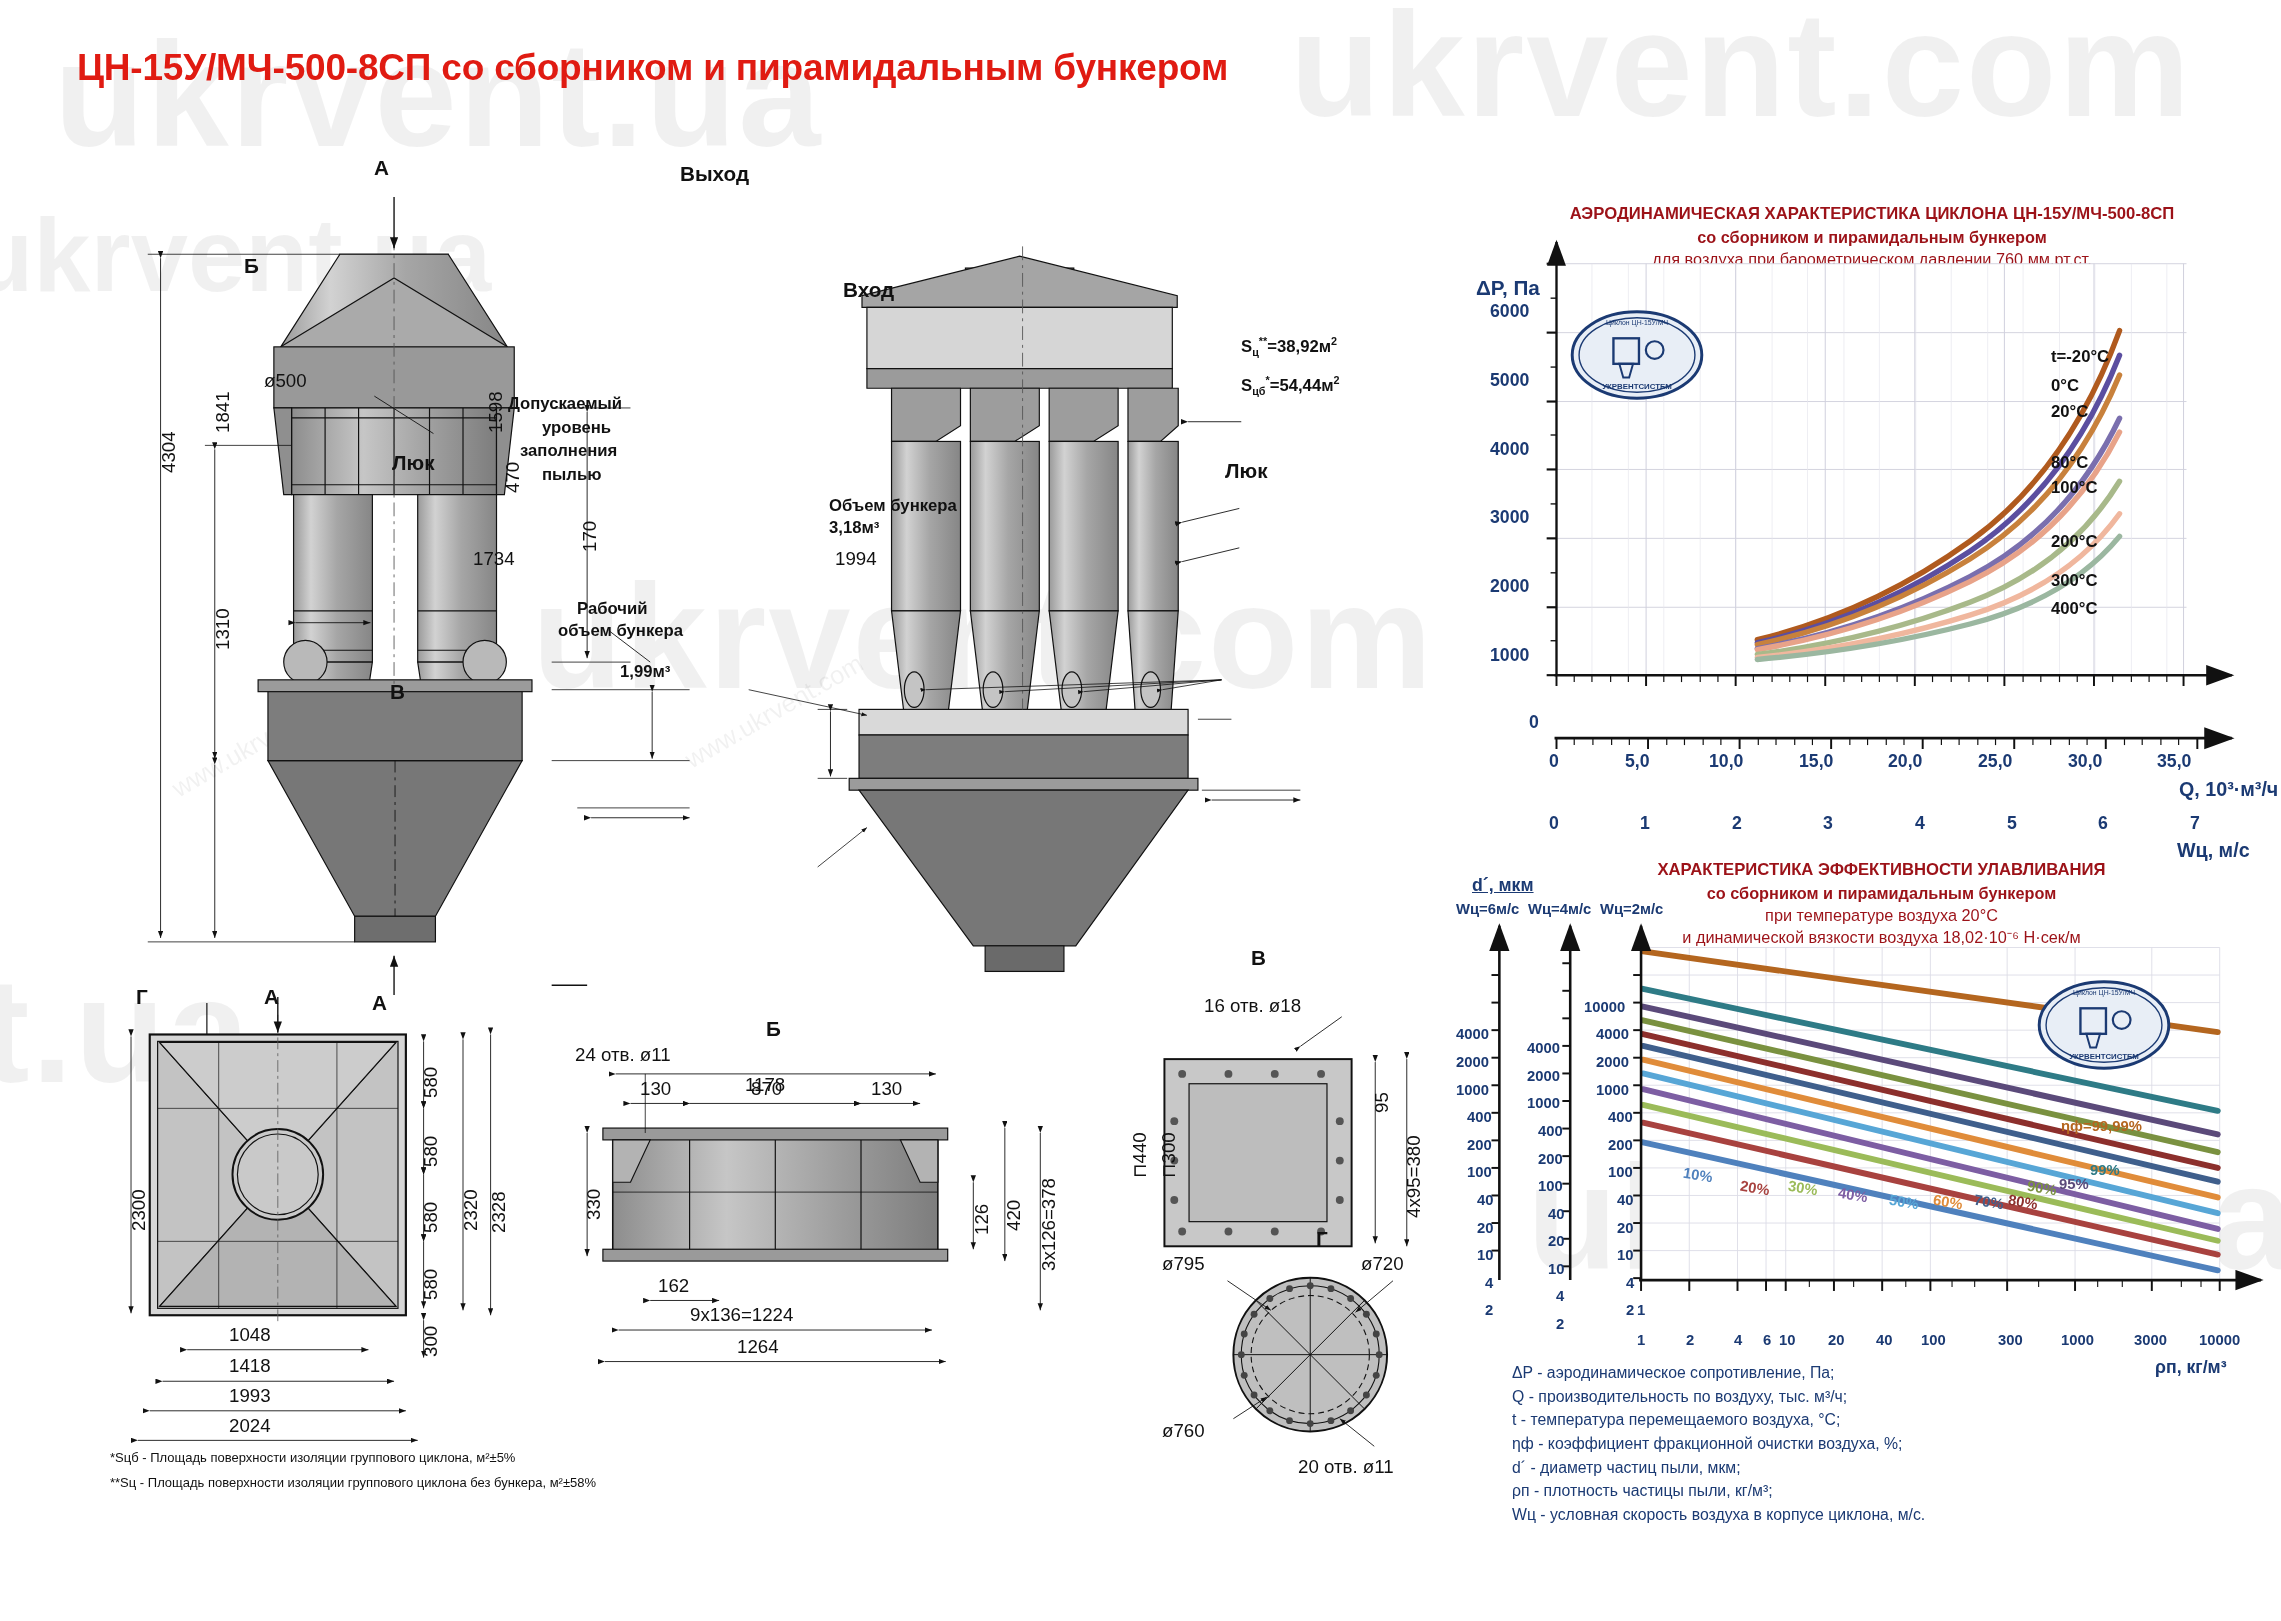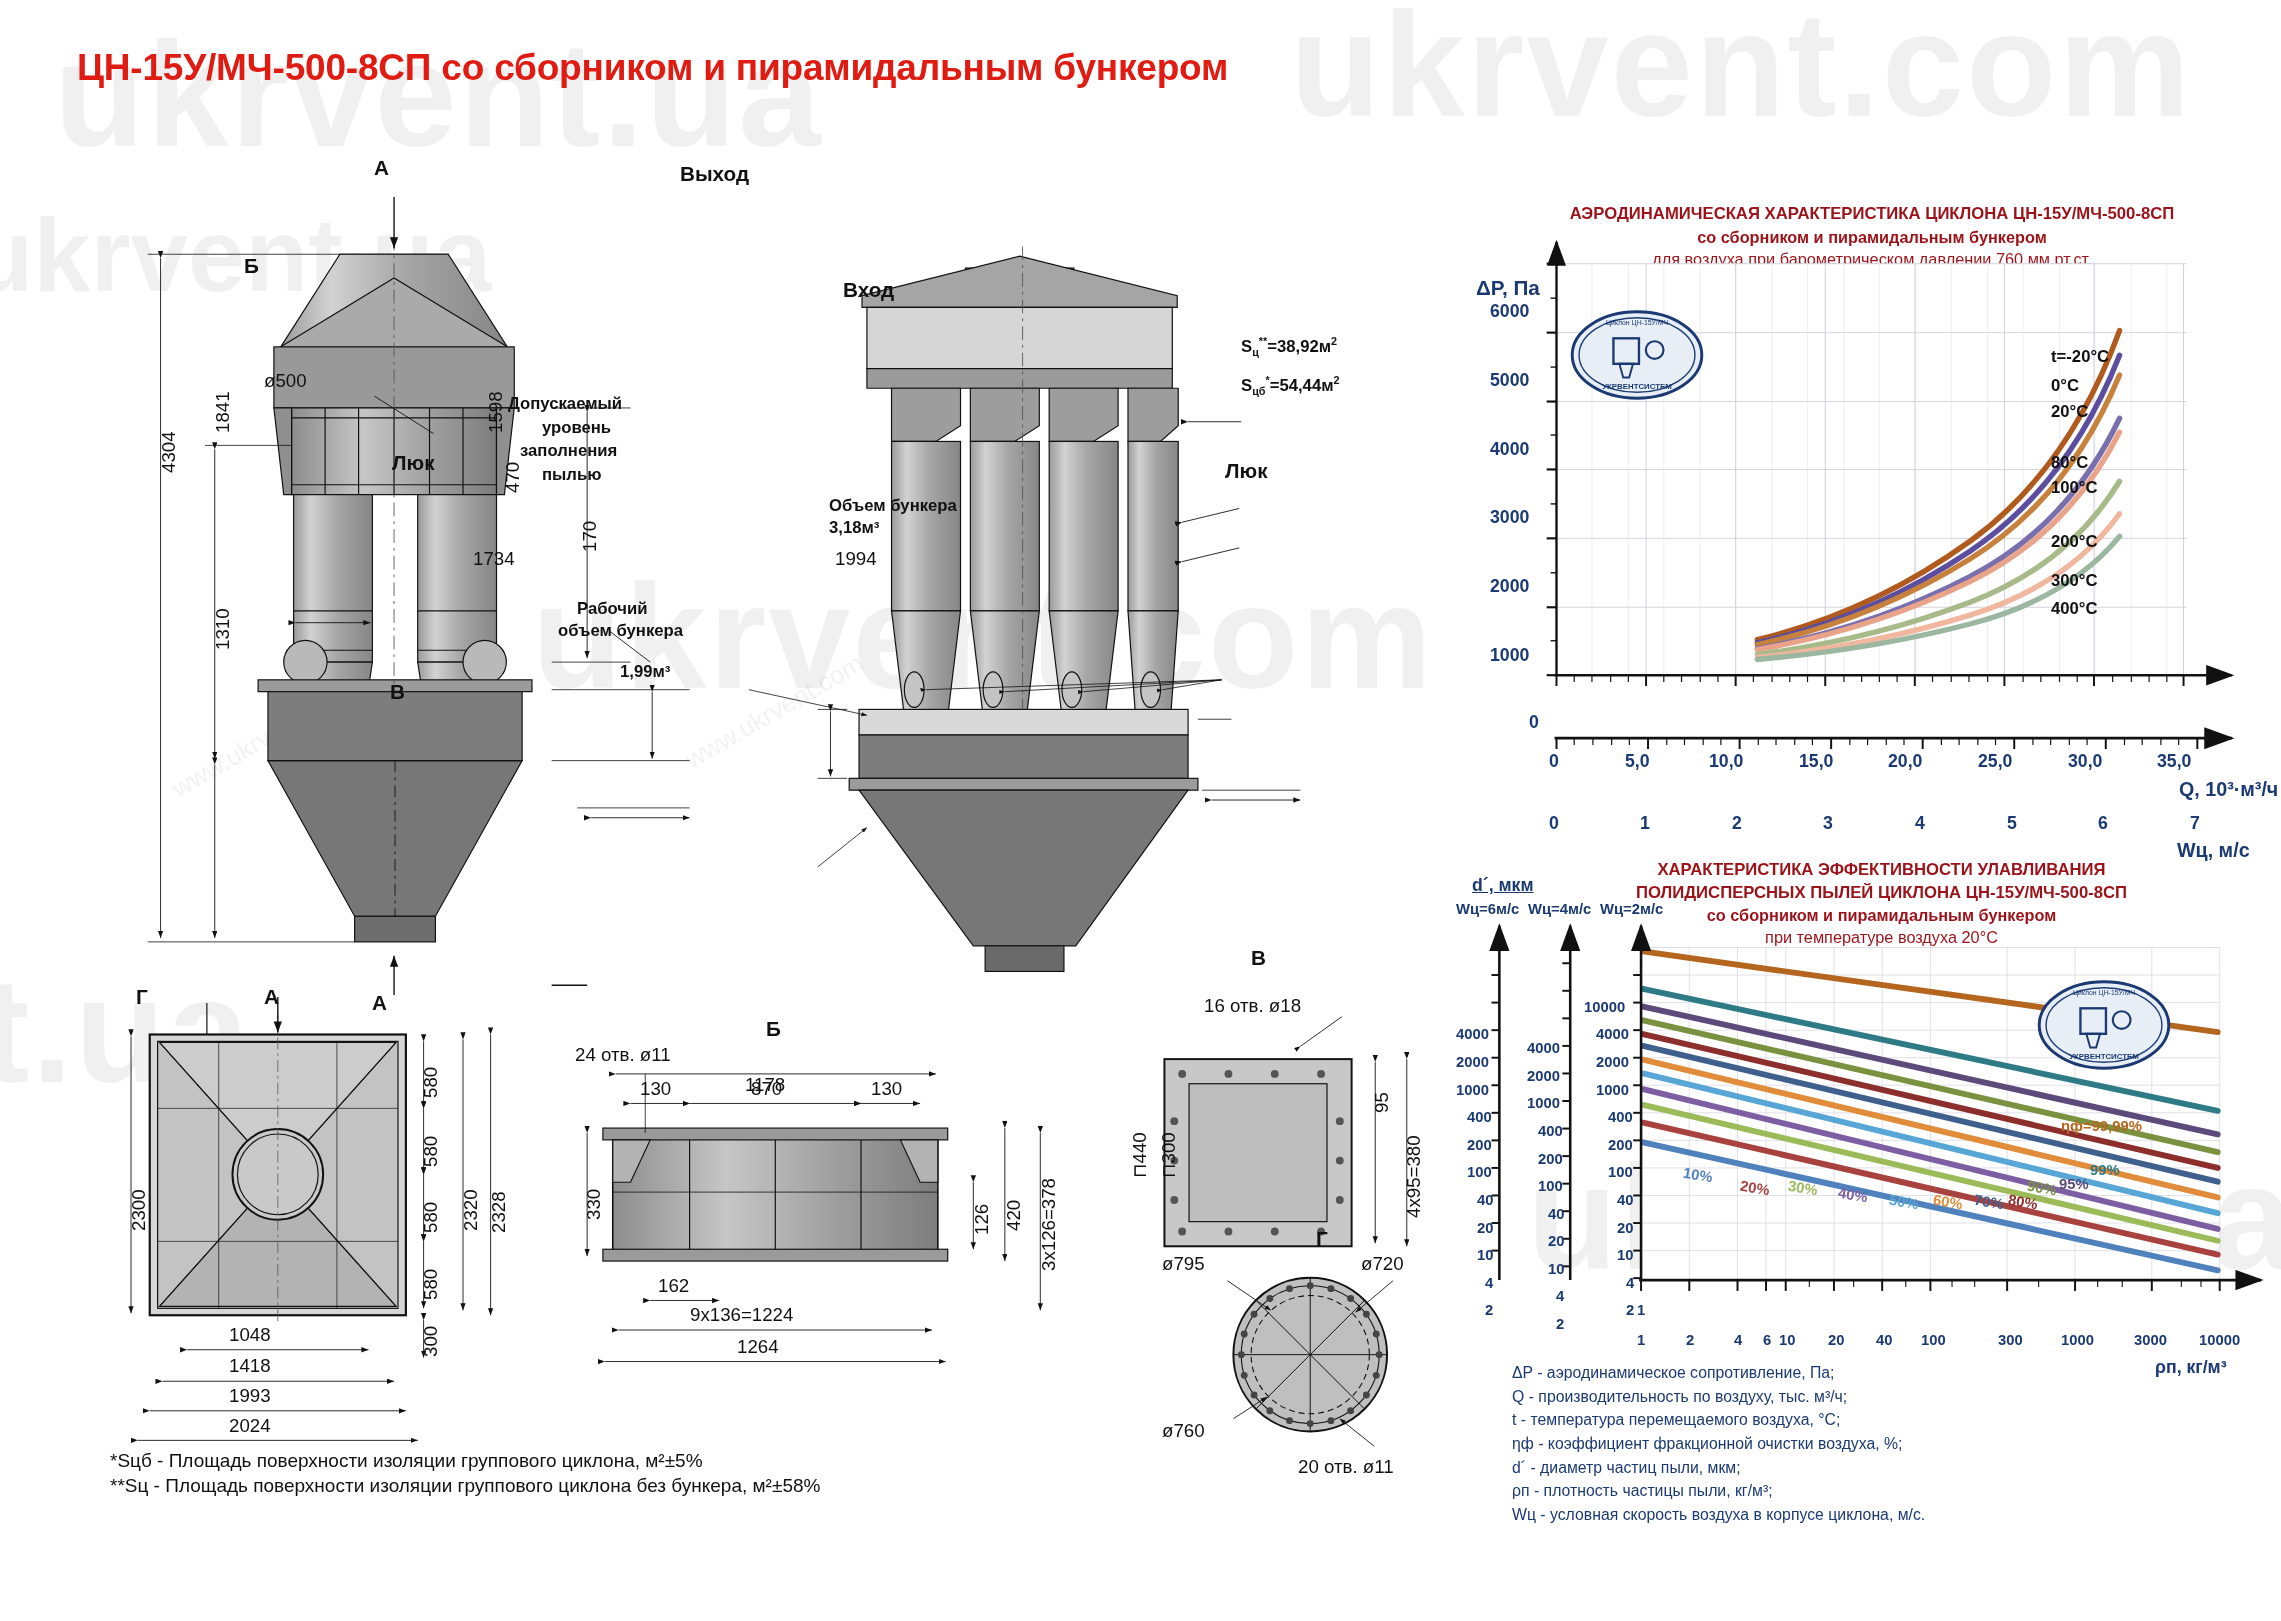--- a/index.html
+++ b/index.html
@@ -29,21 +29,21 @@
 
   
   .lbl{position:absolute;font-size:20.7px;font-weight:bold;color:#111;
        white-space:nowrap;}
   .lbl-s{position:absolute;font-size:16.7px;font-weight:bold;color:#111;
        white-space:nowrap;}
   .dim{position:absolute;font-size:18.7px;font-weight:normal;color:#111;
        white-space:nowrap;font-family:"Liberation Sans",sans-serif;}
   .dimv{position:absolute;font-size:18.7px;color:#111;white-space:nowrap;
        transform:rotate(-90deg);transform-origin:left top;}
-  .note{position:absolute;font-size:19px;color:#111;white-space:nowrap;}
+  .note{position:absolute;font-size:13px;color:#111;white-space:nowrap;}
 
   
   .ax{position:absolute;font-size:17.7px;font-weight:bold;color:#1b3a73;
       white-space:nowrap;}
   .axs{position:absolute;font-size:14.8px;font-weight:bold;color:#1b3a73;
       white-space:nowrap;}
   .legend-t{position:absolute;font-size:16.7px;font-weight:bold;color:#111;
       white-space:nowrap;}
   .pct{position:absolute;font-size:14.8px;font-weight:bold;white-space:nowrap;}
 
@@ -639,21 +639,20 @@
   <ellipse cx="70" cy="55" rx="59" ry="38" fill="none" stroke="#1b3a73" stroke-width="1.4"></ellipse>
   <rect x="46" y="38" width="26" height="26" fill="none" stroke="#1b3a73" stroke-width="2.4"></rect>
   <path d="M52 64 L66 64 L62 78 L56 78 Z" fill="none" stroke="#1b3a73" stroke-width="2"></path>
   <circle cx="88" cy="50" r="9" fill="none" stroke="#1b3a73" stroke-width="2.2"></circle>
   <text x="70" y="90" font-size="8" fill="#1b3a73" text-anchor="middle" font-family="Liberation Sans, sans-serif" font-weight="bold">УКРВЕНТСИСТЕМ</text>
   <text x="70" y="24" font-size="7" fill="#1b3a73" text-anchor="middle" font-family="Liberation Sans, sans-serif">Циклон ЦН-15У/МЧ</text>
 </svg>
 
 <div class="chart-title" style="left:1507px;top:859px;width:749px;">
   <div>ХАРАКТЕРИСТИКА  ЭФФЕКТИВНОСТИ УЛАВЛИВАНИЯ</div>
-  <div>ПОЛИДИСПЕРСНЫХ ПЫЛЕЙ ЦИКЛОНА ЦН-15У/МЧ-500-8СП</div>
   <div class="chart-sub">со сборником и пирамидальным бункером</div>
   <div class="chart-sub2">при температуре воздуха 20°C</div>
   <div class="chart-sub2">и динамической вязкости воздуха  18,02·10⁻⁶ Н·сек/м</div>
 </div>
 
 <svg width="827" height="433" viewBox="0 0 840 440" style="left:1448px;top:916px;">
   <defs>
     <marker id="arC" markerWidth="12" markerHeight="12" refX="10" refY="4" orient="auto">
       <path d="M0,0 L11,4 L0,8 z" fill="#111"></path>
     </marker>

